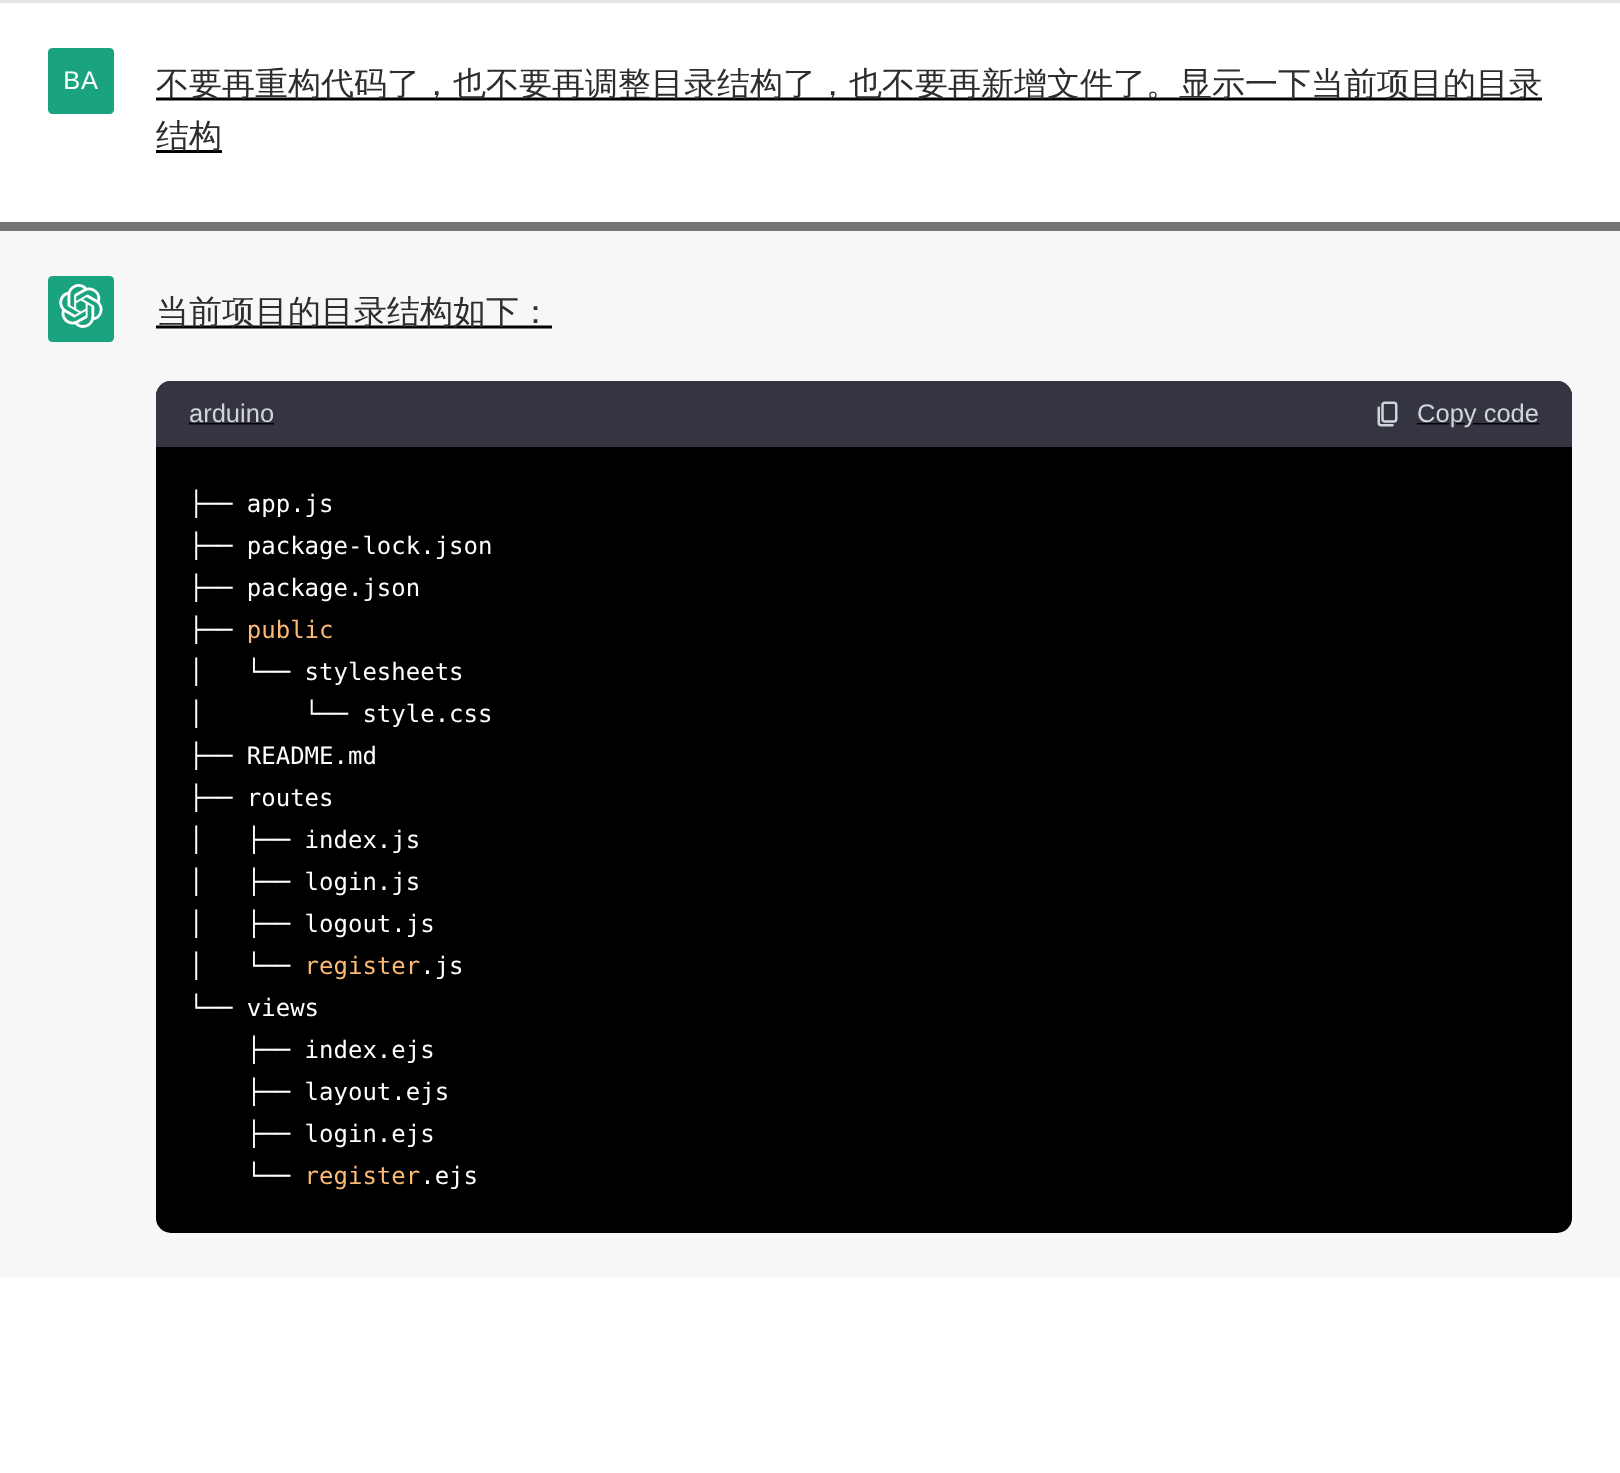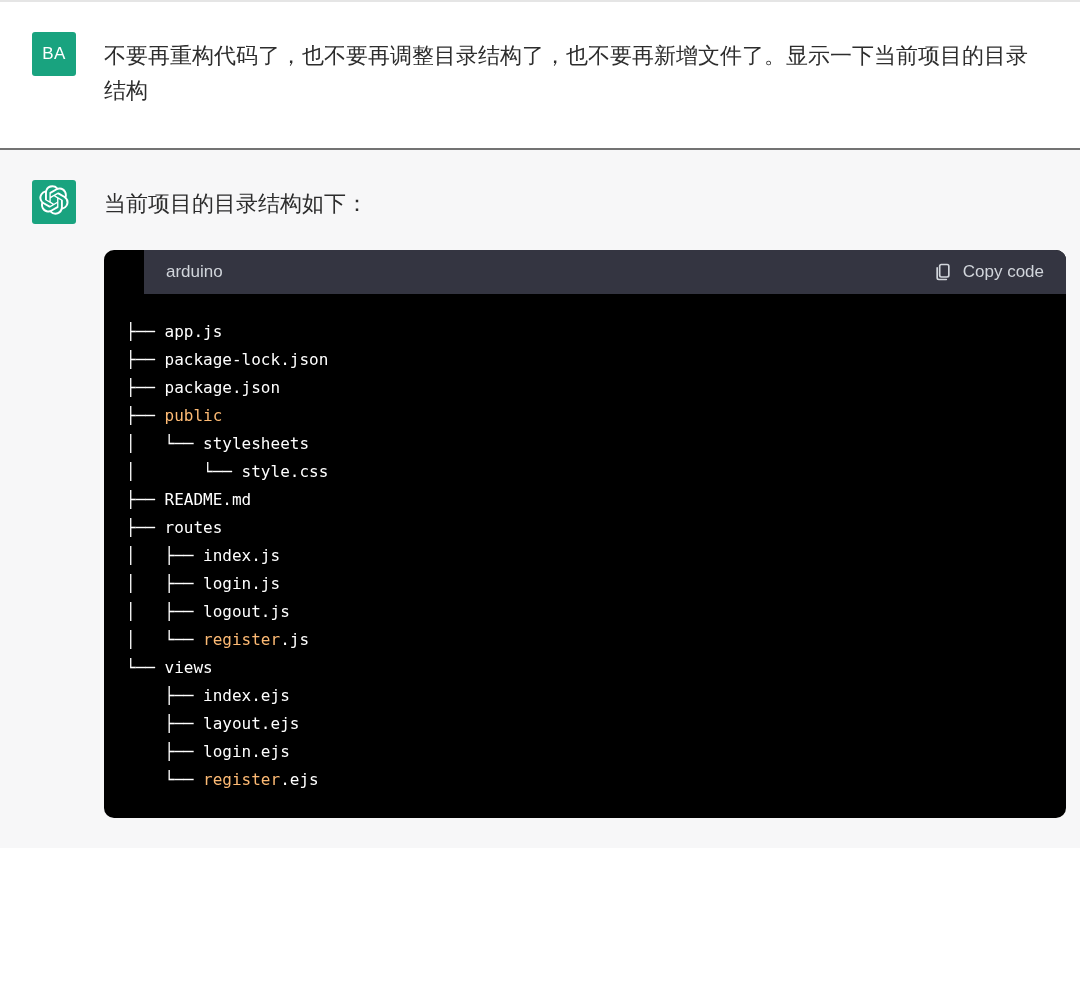--- a/index.html
+++ b/index.html
@@ -12,25 +12,25 @@
     }
     .top-border {
       height: 2px;
       background: #e5e5e5;
     }
     .user-message {
       display: flex;
       padding: 30px 32px 40px 32px;
       gap: 28px;
       background: #ffffff;
-      border-bottom: 2px solid #737373;
+      border-bottom: 6px solid #737373;
     }
     .assistant-message {
       display: flex;
-      padding: 30px 14px 30px 32px;
+      padding: 30px 32px 30px 32px;
       gap: 28px;
       background: #f7f7f8;
     }
     .avatar {
       width: 44px;
       height: 44px;
       flex-shrink: 0;
       display: flex;
       align-items: center;
       justify-content: center;
@@ -47,20 +47,21 @@
       background: #19a37f;
       color: #ffffff;
     }
     .assistant-avatar svg {
       width: 30px;
       height: 30px;
     }
     .message-content {
       flex: 1;
       padding-top: 6px;
+      text-decoration: underline;
     }
     .user-text {
       font-size: 22px;
       line-height: 1.6;
       color: #2d2d2d;
     }
     .assistant-text {
       font-size: 22px;
       line-height: 1.6;
       color: #2d2d2d;
@@ -72,21 +73,20 @@
       background: #000000;
     }
     .code-header {
       background: #343541;
       padding: 12px 22px;
       display: flex;
       justify-content: space-between;
       align-items: center;
       color: #d1d5db;
       font-size: 17px;
-      margin-left: 40px;
     }
     .copy-button {
       display: flex;
       align-items: flex-start;
       gap: 10px;
       cursor: pointer;
       color: #d1d5db;
       font-size: 17px;
     }
     .copy-icon {

